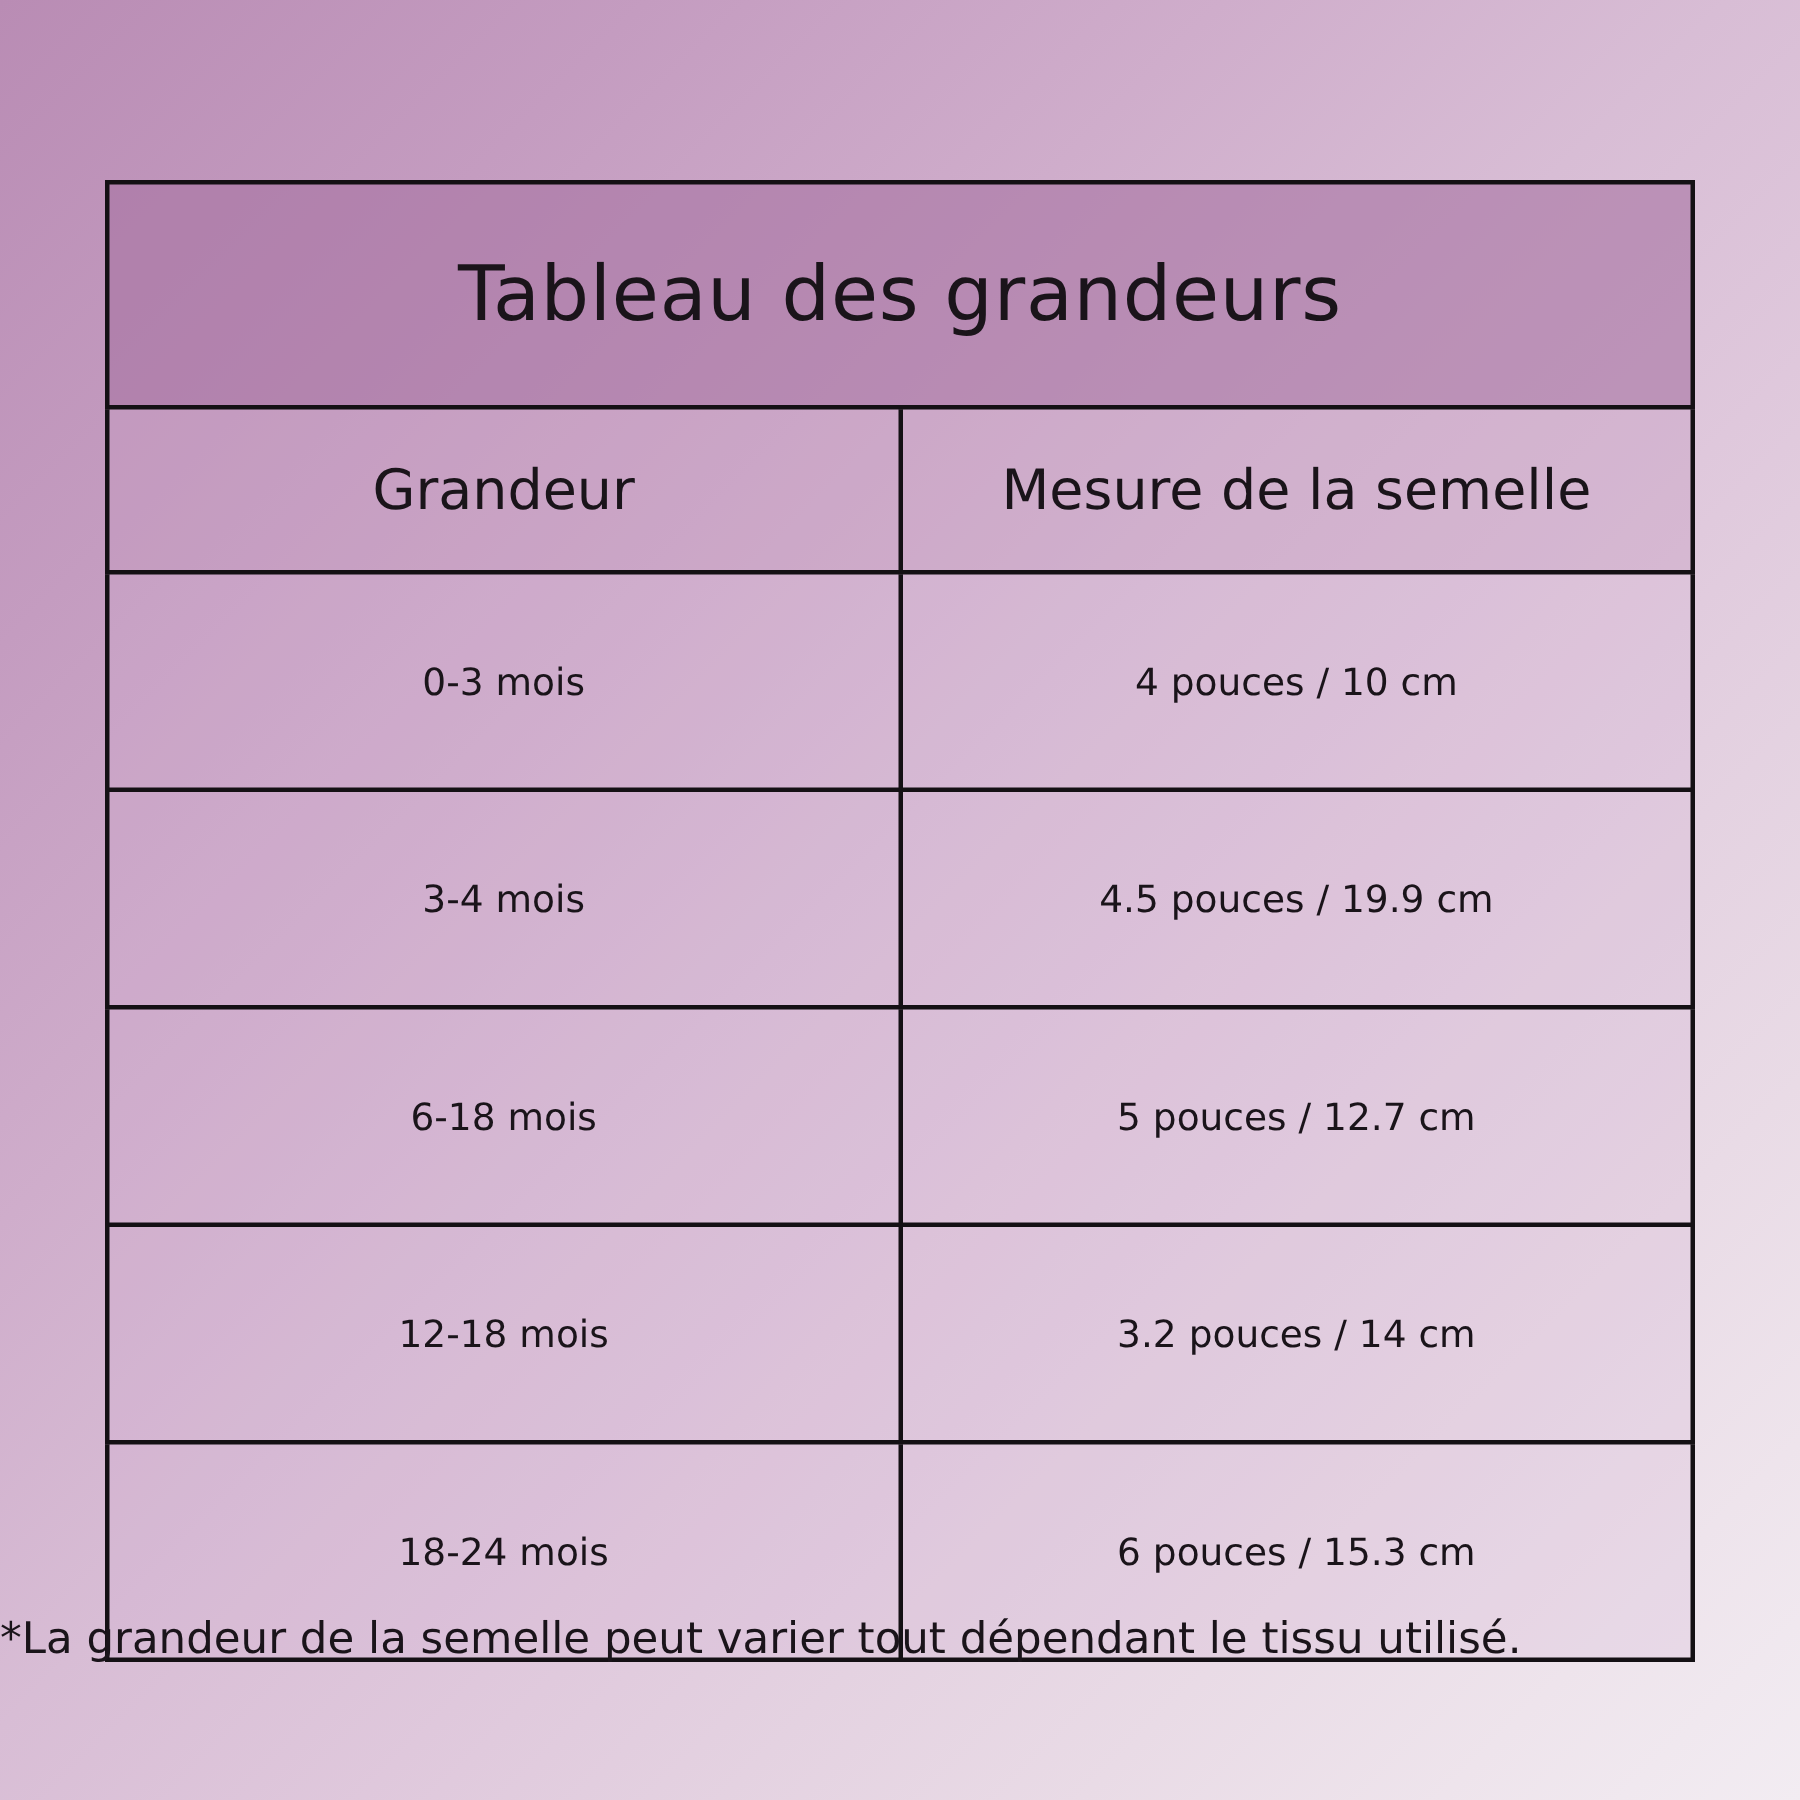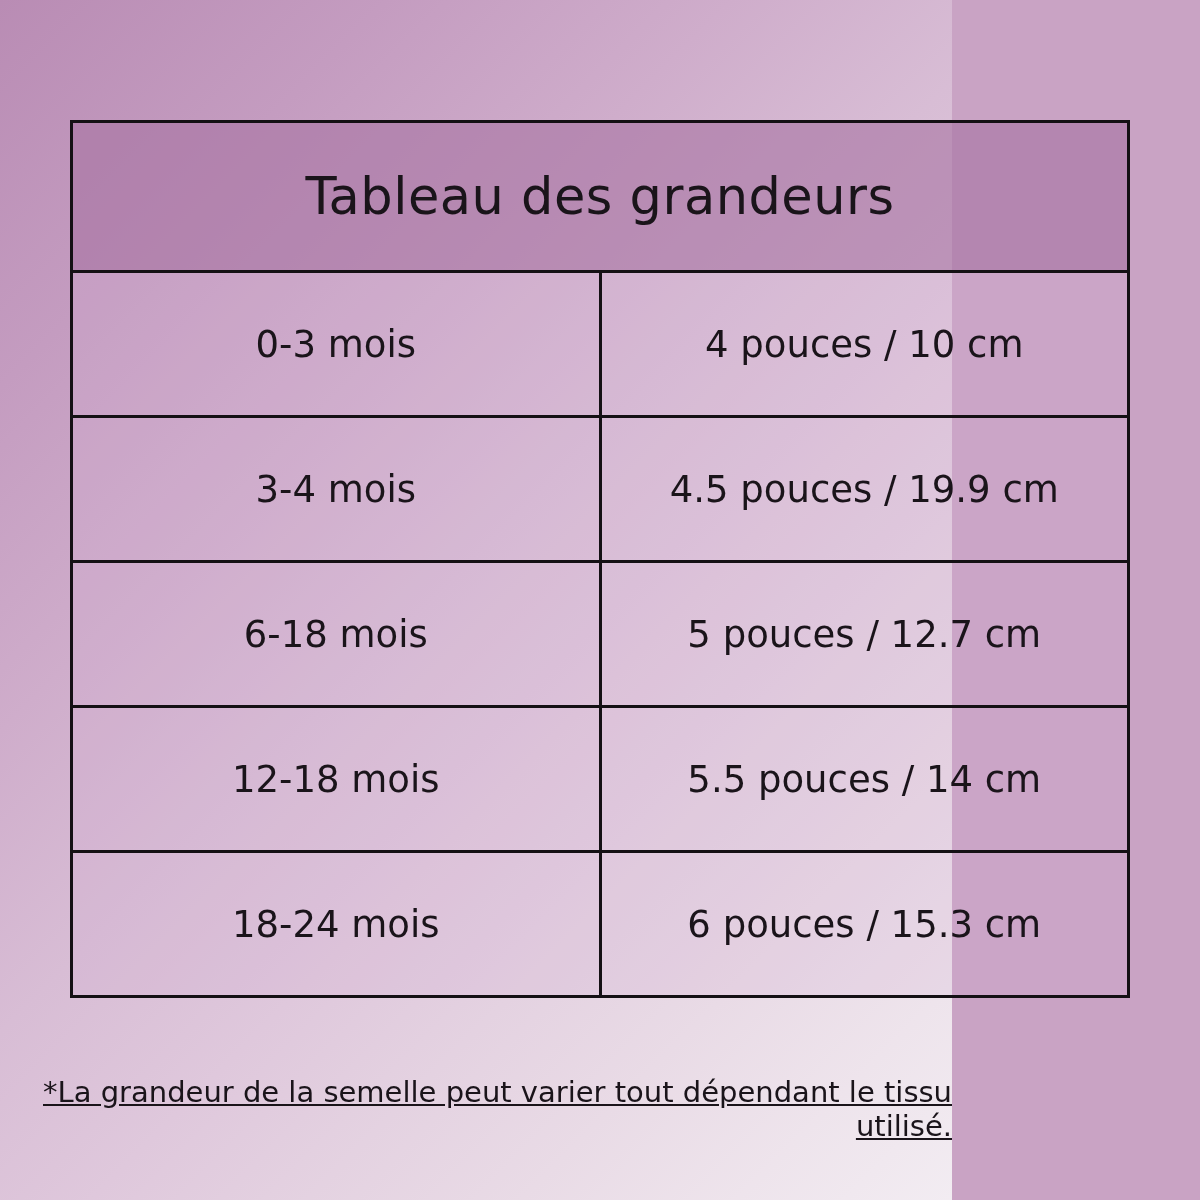--- a/index.html
+++ b/index.html
@@ -9,21 +9,21 @@
   body {
     width: 1200px;
     height: 1200px;
     overflow: hidden;
     font-family: "DejaVu Sans", sans-serif;
     background: #c9a3c4;
   }
 
   .page {
     position: relative;
-    width: 952px;
+    width: 1200px;
     height: 1200px;
     background:
       linear-gradient(135deg,
         #b98cb4 0%,
         #c49cc0 18%,
         #cfadcb 34%,
         #d8bdd5 48%,
         #dfc8dc 60%,
         #e4d2e1 70%,
         #e9dbe6 80%,
@@ -62,68 +62,71 @@
   }
 
   .head-cell {
     height: 105px;
     font-size: 37px;
     background: rgba(196, 155, 193, 0.38);
   }
 
   .body-cell {
     height: 140px;
-    font-size: 37px;
+    font-size: 25px;
     background: rgba(210, 175, 208, 0.22);
   }
 
   .col-left { width: 50%; }
   .col-right { width: 50%; }
 
   .footnote {
     position: absolute;
     left: 0;
     right: 0;
     top: 1075px;
-    text-align: right;
+    text-align: left;
     font-size: 29px;
     color: #1a141a;
-    text-decoration: underline;
   }
 </style>
 </head>
 <body>
 
 <div class="page">
 
   <div class="table-wrap">
     <table class="size-table">
       <tbody>
         <tr>
           <td class="title-cell" colspan="2">Tableau des grandeurs</td>
+        </tr>
+        <tr>
+          <td class="head-cell col-left">Grandeur</td>
+          <td class="head-cell col-right">Mesure de la semelle</td>
         </tr>
 
         <tr>
           <td class="body-cell col-left">0-3 mois</td>
           <td class="body-cell col-right">4 pouces / 10 cm</td>
         </tr>
 
         <tr>
           <td class="body-cell col-left">3-4 mois</td>
           <td class="body-cell col-right">4.5 pouces / 19.9 cm</td>
         </tr>
 
         <tr>
           <td class="body-cell col-left">6-18 mois</td>
           <td class="body-cell col-right">5 pouces / 12.7 cm</td>
         </tr>
 
         <tr>
           <td class="body-cell col-left">12-18 mois</td>
-          <td class="body-cell col-right">5.5 pouces / 14 cm</td>
+          <td class="body-cell col-right">3.2 pouces / 14 cm</td>
         </tr>
 
         <tr>
           <td class="body-cell col-left">18-24 mois</td>
           <td class="body-cell col-right">6 pouces / 15.3 cm</td>
         </tr>
       </tbody>
     </table>
   </div>
 

